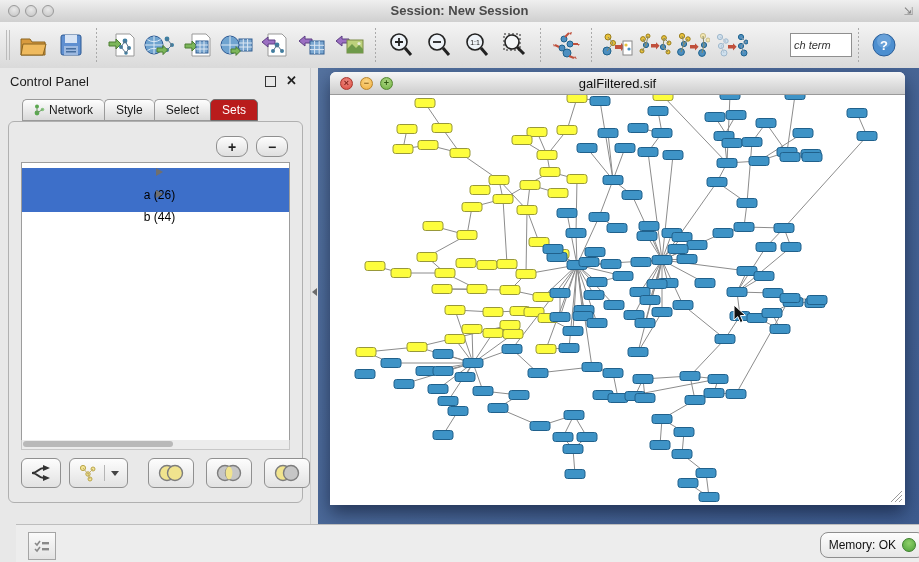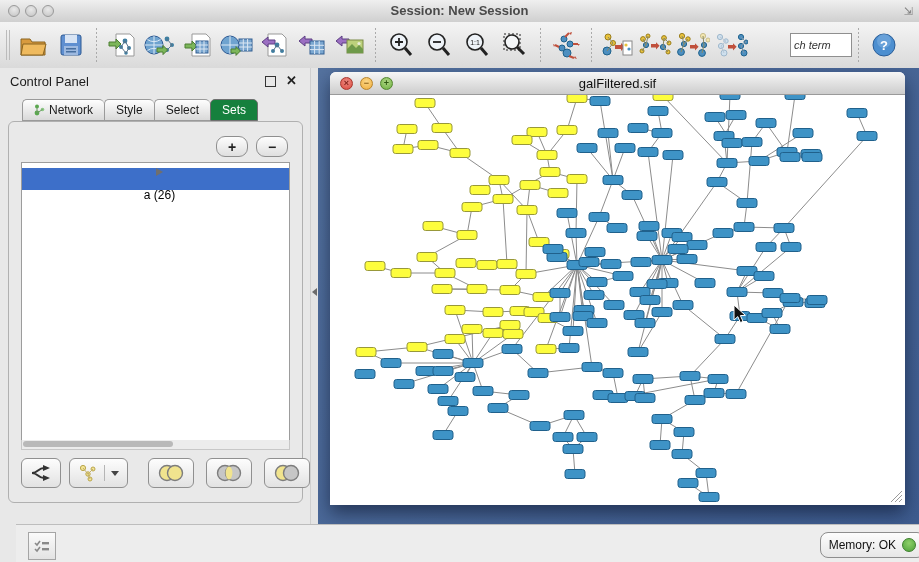--- a/index.html
+++ b/index.html
@@ -25,21 +25,21 @@
   .cpanel{position:absolute;left:0;top:68px;width:310px;height:456px;background:#e8e8e8;}
   .cpanel-header{position:absolute;left:0;top:0;width:100%;height:26px;}
   .cpanel-title{position:absolute;left:10px;top:6px;font-size:13px;color:#1c1c1c;}
   .float-ico{position:absolute;right:34px;top:8px;width:9px;height:9px;border:1.5px solid #333;}
   .close-ico{position:absolute;right:13px;top:5px;font-size:13px;font-weight:bold;color:#222;}
   .tabbar{position:absolute;left:22px;top:30px;height:23px;display:flex;align-items:flex-end;}
   .tab{display:inline-flex;align-items:center;gap:4px;height:22px;padding:0 11px;box-sizing:border-box;
     border:1px solid #9a9a9a;border-radius:5px 5px 0 0;background:linear-gradient(#fefefe,#d9d9d9);
     font-size:12px;color:#1a1a1a;border-right-width:0;}
   .tab:last-child{border-right-width:1px;}
-  .tab.active{background:#15803d;color:#fff;border-color:#6f6f6f;text-align:right;}
+  .tab.active{background:#b91c1c;color:#fff;border-color:#6f6f6f;text-align:right;}
   .panelbox{position:absolute;left:8px;top:53px;width:293px;height:380px;border:1px solid #b0b0b0;
     border-radius:6px;background:#e9e9e9;}
   .pm-row{position:absolute;top:14px;right:14px;display:flex;gap:8px;}
   .pm-btn{width:30px;height:19px;border:1px solid #8f8f8f;border-radius:9px;
     background:linear-gradient(#fdfdfd,#dfdfdf);font-size:14px;font-weight:bold;color:#222;
     display:flex;align-items:center;justify-content:center;line-height:1;}
   .setlist{position:absolute;left:12px;top:40px;width:267px;height:282px;background:#fff;
     border:1px solid #9c9c9c;overflow:hidden;}
   .setrow{height:22px;display:flex;align-items:center;gap:6px;padding-left:8px;font-size:12px;color:#000;}
   .setrow.sel{background:#3d6fc9;flex-direction:column;}
@@ -314,20 +314,25 @@
     <div class="pm-row">
       <div class="pm-btn">+</div>
       <div class="pm-btn">−</div>
     </div>
     <div class="setlist">
       <div style="height:5px"></div>
       <div class="setrow sel">
         <span class="disc"></span>
         <span class="reddot"></span>
         <span>a (26)</span>
+      </div>
+      <div class="setrow sel">
+        <span class="disc"></span>
+        <span class="reddot"></span>
+        <span>b (44)</span>
       </div>
     </div>
     <div class="hscroll">
       <div class="hthumb"></div>
     </div>
     <div class="setfooter">
       <div class="fbtn" style="width:34px">
         <svg width="22" height="18" viewBox="0 0 22 18">
           <path d="M2 9 C8 9 8 4 14 4 M2 9 C8 9 8 14 14 14" stroke="#333" stroke-width="2" fill="none"></path>
           <path d="M13 1 l7 3 -7 3 z M13 11 l7 3 -7 3 z" fill="#333"></path>

